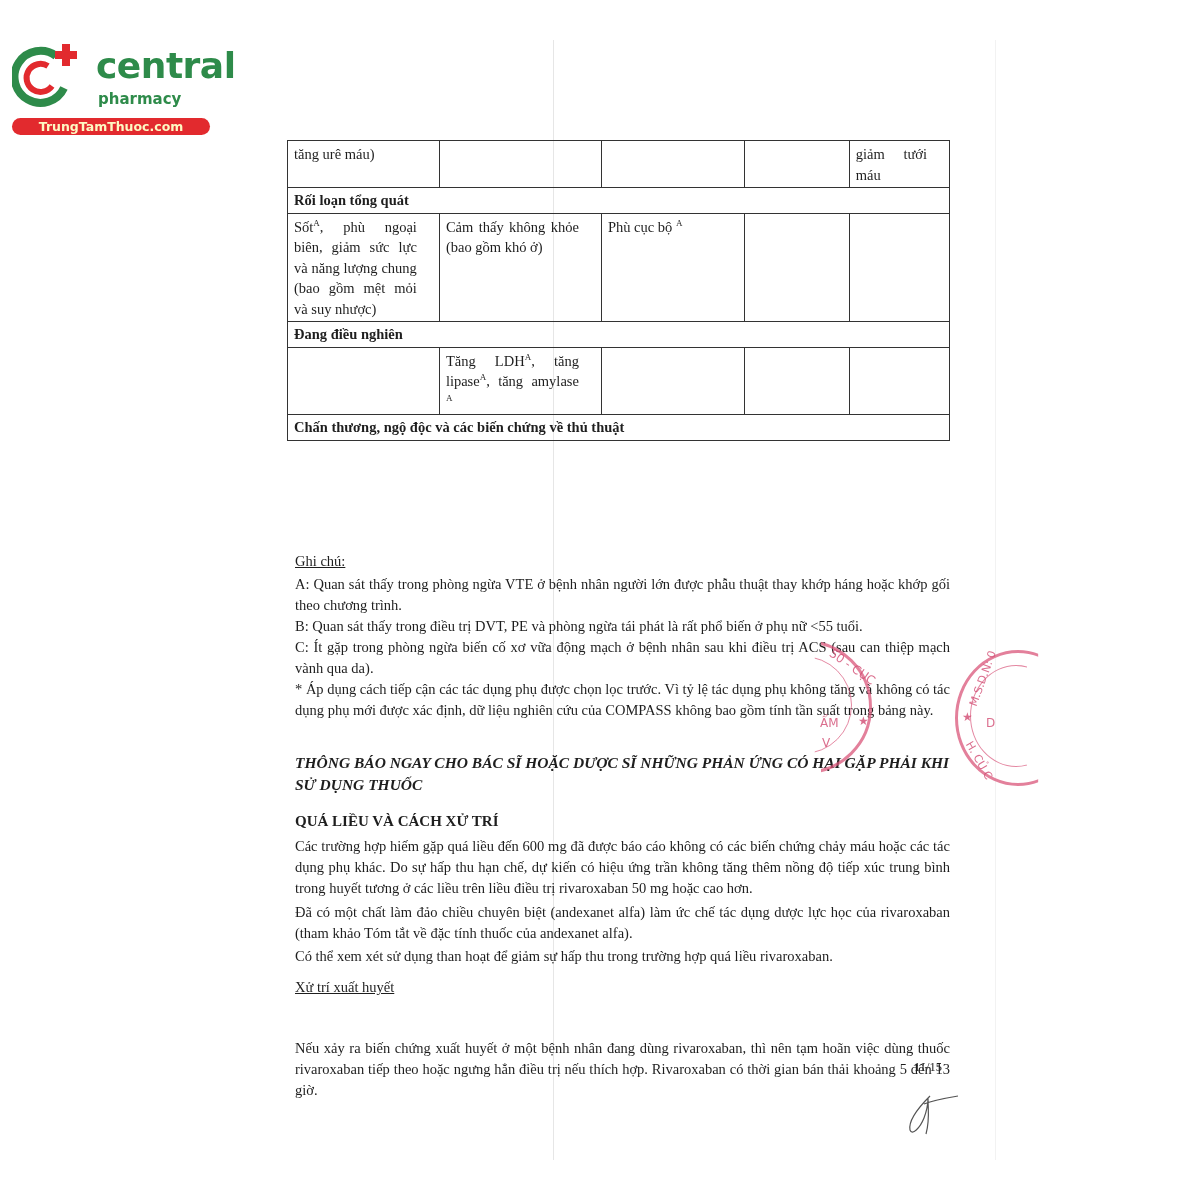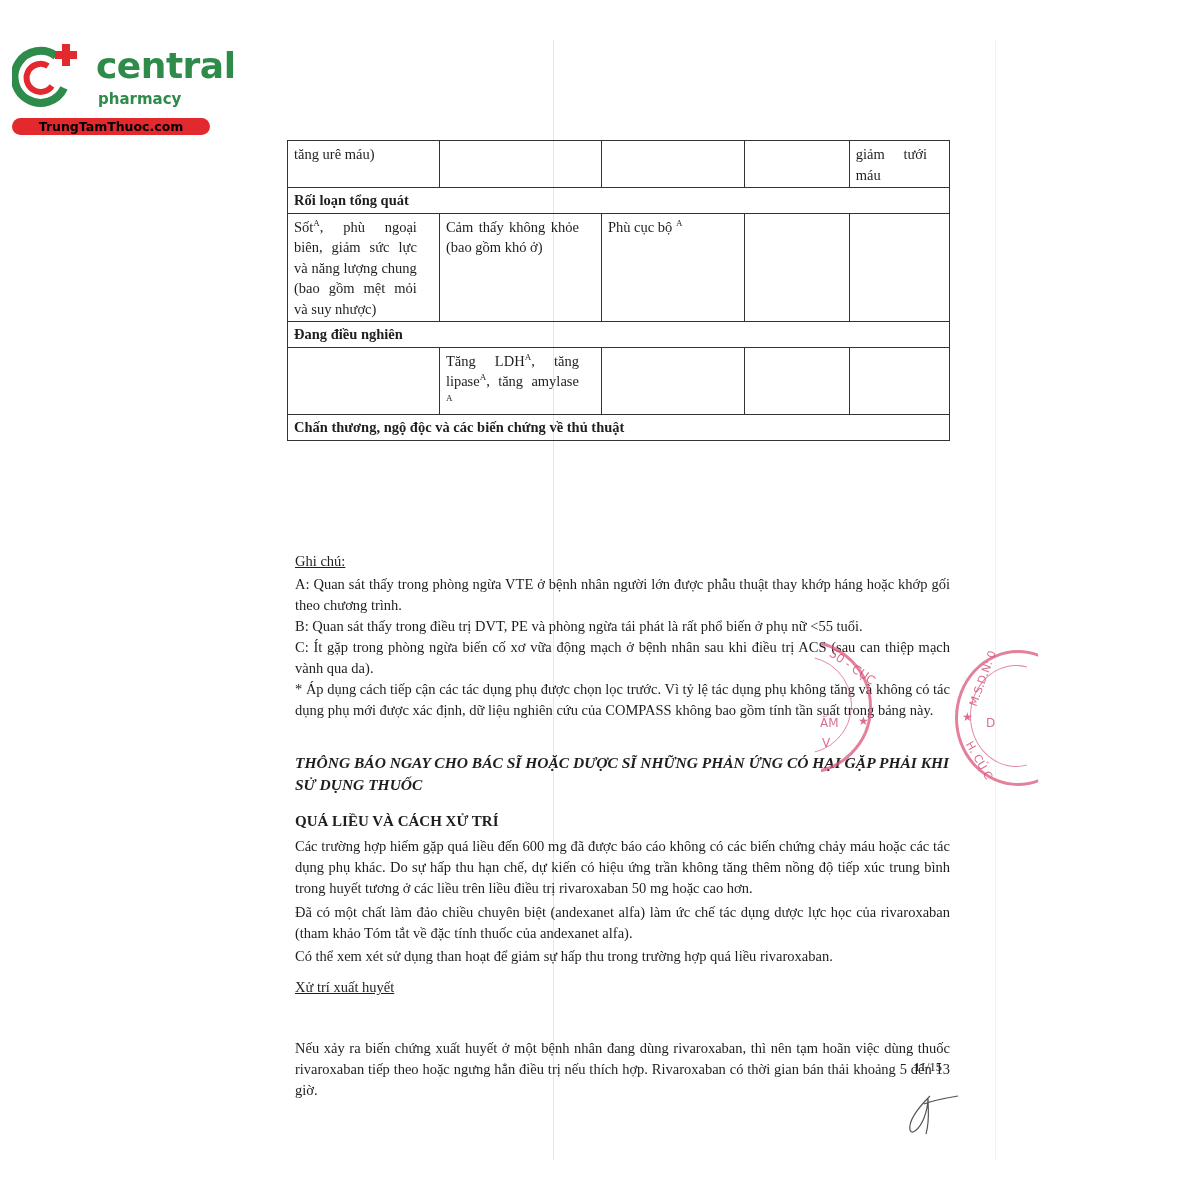--- a/index.html
+++ b/index.html
@@ -2,21 +2,21 @@
 <html><head>
 <meta charset="utf-8">
 <style>
   html, body { margin:0; padding:0; }
   body { width:1200px; height:1200px; background:#ffffff; position:relative; overflow:hidden;
          font-family:"Liberation Serif", "DejaVu Serif", serif; color:#1e1e1e; }
   .logo { position:absolute; left:10px; top:38px; width:205px; height:100px; }
   .logo-icon { position:absolute; left:2px; top:4px; width:72px; height:66px; }
   .logo-word { position:absolute; left:86px; top:8px; font-family:"DejaVu Sans", sans-serif; font-size:36px; font-weight:bold; color:#2e8b4a; letter-spacing:-0.5px; line-height:40px; }
   .logo-sub { position:absolute; left:88px; top:52px; font-family:"DejaVu Sans", sans-serif; font-size:15px; font-weight:bold; color:#2e8b4a; }
-  .logo-pill { position:absolute; left:2px; top:80px; width:198px; height:17px; background:#e22a2e; border-radius:9px; color:#000000; font-family:"DejaVu Sans", sans-serif; font-weight:bold; font-size:12.5px; text-align:center; line-height:17px; }
+  .logo-pill { position:absolute; left:2px; top:80px; width:198px; height:17px; background:#e22a2e; border-radius:9px; color:#fef9c3; font-family:"DejaVu Sans", sans-serif; font-weight:bold; font-size:12.5px; text-align:center; line-height:17px; }
 
   .page { position:absolute; left:0; top:0; width:1200px; height:1200px;text-decoration:underline; }
   .fold { position:absolute; left:553px; top:40px; width:1px; height:1120px; background:#e6e6e6; }
   .edge { position:absolute; left:995px; top:40px; width:1px; height:1120px; background:#f2f2f2; }
 
   table.ae { position:absolute; left:287px; top:140px; width:663px; border-collapse:collapse; font-size:14.5px; line-height:20.5px; }
   table.ae td { border:1.3px solid #333; vertical-align:top; padding:3px 22px 2px 6px; text-align:justify; text-align-last:left; }
   table.ae td.c1 { width:140px; } table.ae td.c2 { width:151px; } table.ae td.c3 { width:133px; } table.ae td.c4 { width:92px; } table.ae td.c5 { width:80px; }
   table.ae tr.sect td { font-weight:bold; padding-top:2px; padding-bottom:2px; }
   sup { font-size:9px; vertical-align:6px; line-height:0; }

